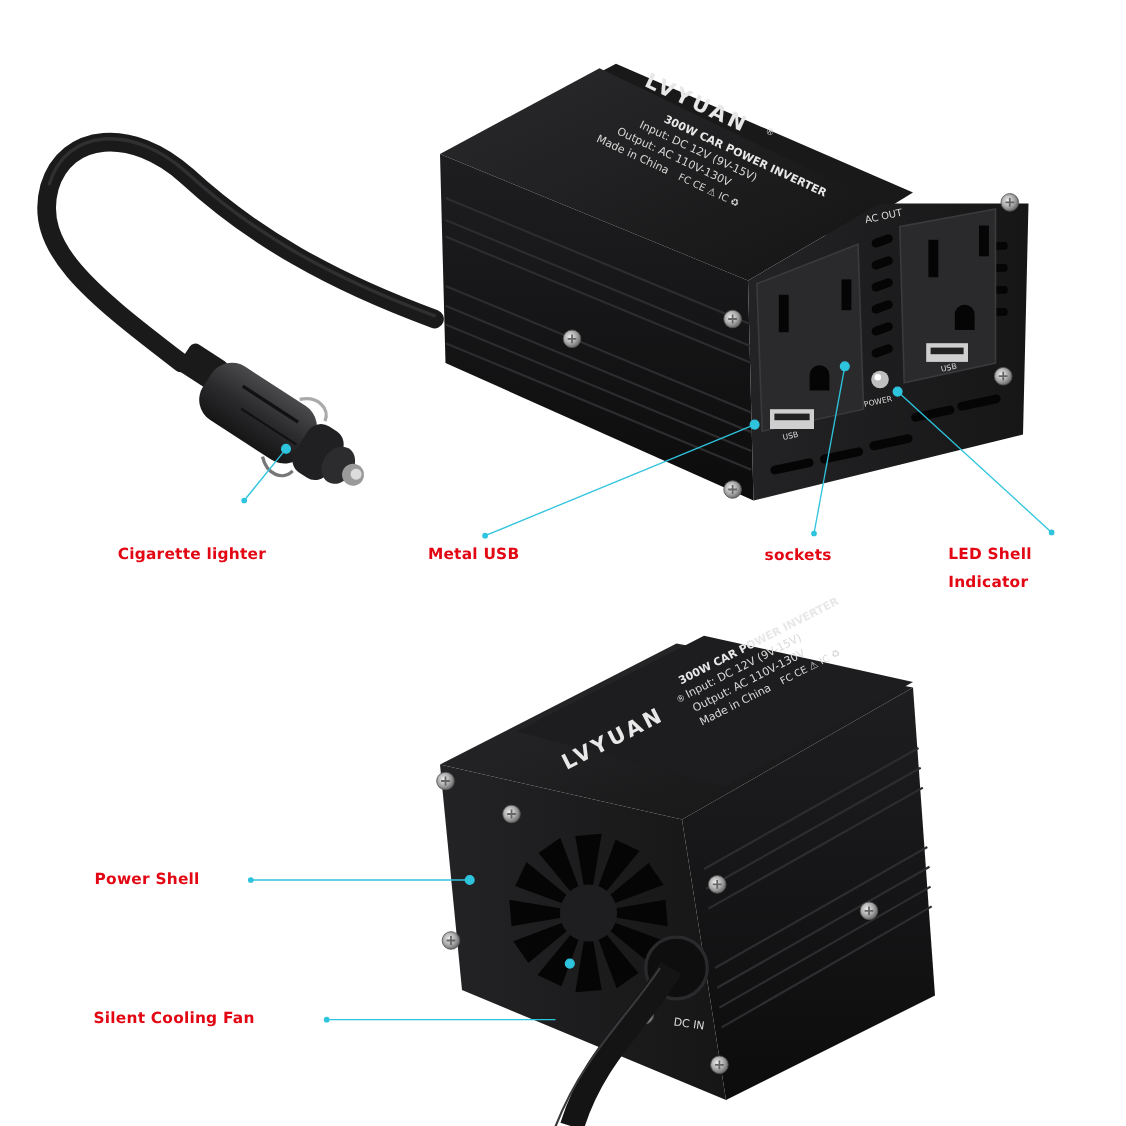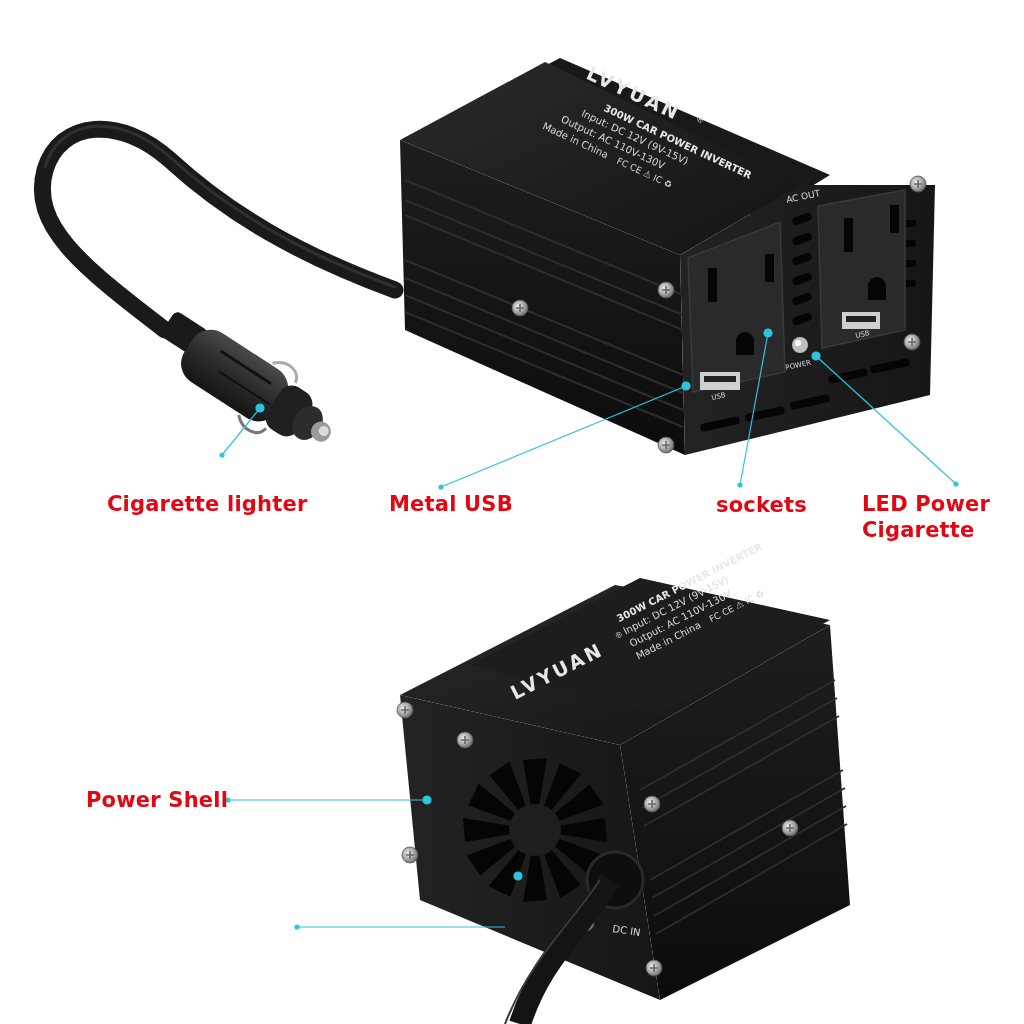--- a/index.html
+++ b/index.html
@@ -1,19 +1,19 @@
 <!DOCTYPE html>
 <html><head>
 <meta charset="utf-8">
 <style>
   html,body{margin:0;padding:0;background:#ffffff;}
   body{width:1024px;height:1024px;position:relative;overflow:hidden;font-family:"Liberation Sans","DejaVu Sans",sans-serif;}
   .stage{position:absolute;left:0;top:0;width:1024px;height:1024px;}
   svg.art{position:absolute;left:0;top:0;width:1024px;height:1024px;}
-  .label{position:absolute;color:#e30613;font-weight:bold;font-family:"DejaVu Sans","Liberation Sans",sans-serif;font-size:21px;line-height:26px;white-space:nowrap;letter-spacing:0.2px;}
+  .label{position:absolute;color:#e30613;font-weight:bold;font-family:"DejaVu Sans","Liberation Sans",sans-serif;font-size:14px;line-height:26px;white-space:nowrap;letter-spacing:0.2px;}
   .label.multi{white-space:normal;width:140px;}
   .engr{fill:#d9d9d9;font-family:"DejaVu Sans","Liberation Sans",sans-serif;}
   .engr-bold{fill:#e8e8e8;font-weight:bold;font-family:"DejaVu Sans","Liberation Sans",sans-serif;}
 </style>
 </head>
 <body>
 
 <div class="stage">
 
 <svg class="art" viewBox="0 0 1024 1024" xmlns="http://www.w3.org/2000/svg">
@@ -226,18 +226,19 @@
     <circle cx="228" cy="800" r="2"></circle>
         <circle cx="427" cy="800" r="4"></circle>
     <line x1="297" y1="927" x2="505" y2="927"></line>
     <circle cx="297" cy="927" r="2"></circle>
         <circle cx="518" cy="876" r="4"></circle>
   </g>
 </svg>
 
 <div class="label" style="left:107px;top:491px;">Cigarette lighter</div>
 <div class="label" style="left:389px;top:491px;">Metal USB</div>
-<div class="label" style="left:695px;top:492px;margin-left:21px;">sockets</div>
-<div class="label multi" style="left:862px;top:491px;">LED Power Cigarette</div>
+<div class="label" style="left:695px;top:492px;">sockets</div>
+<div class="label multi" style="left:862px;top:491px;">LED Shell Indicator</div>
 
 <div class="label" style="left:86px;top:787px;">Power Shell</div>
+<div class="label" style="left:85px;top:913px;">Silent Cooling Fan</div>
 
 </div>
 
 </body></html>

